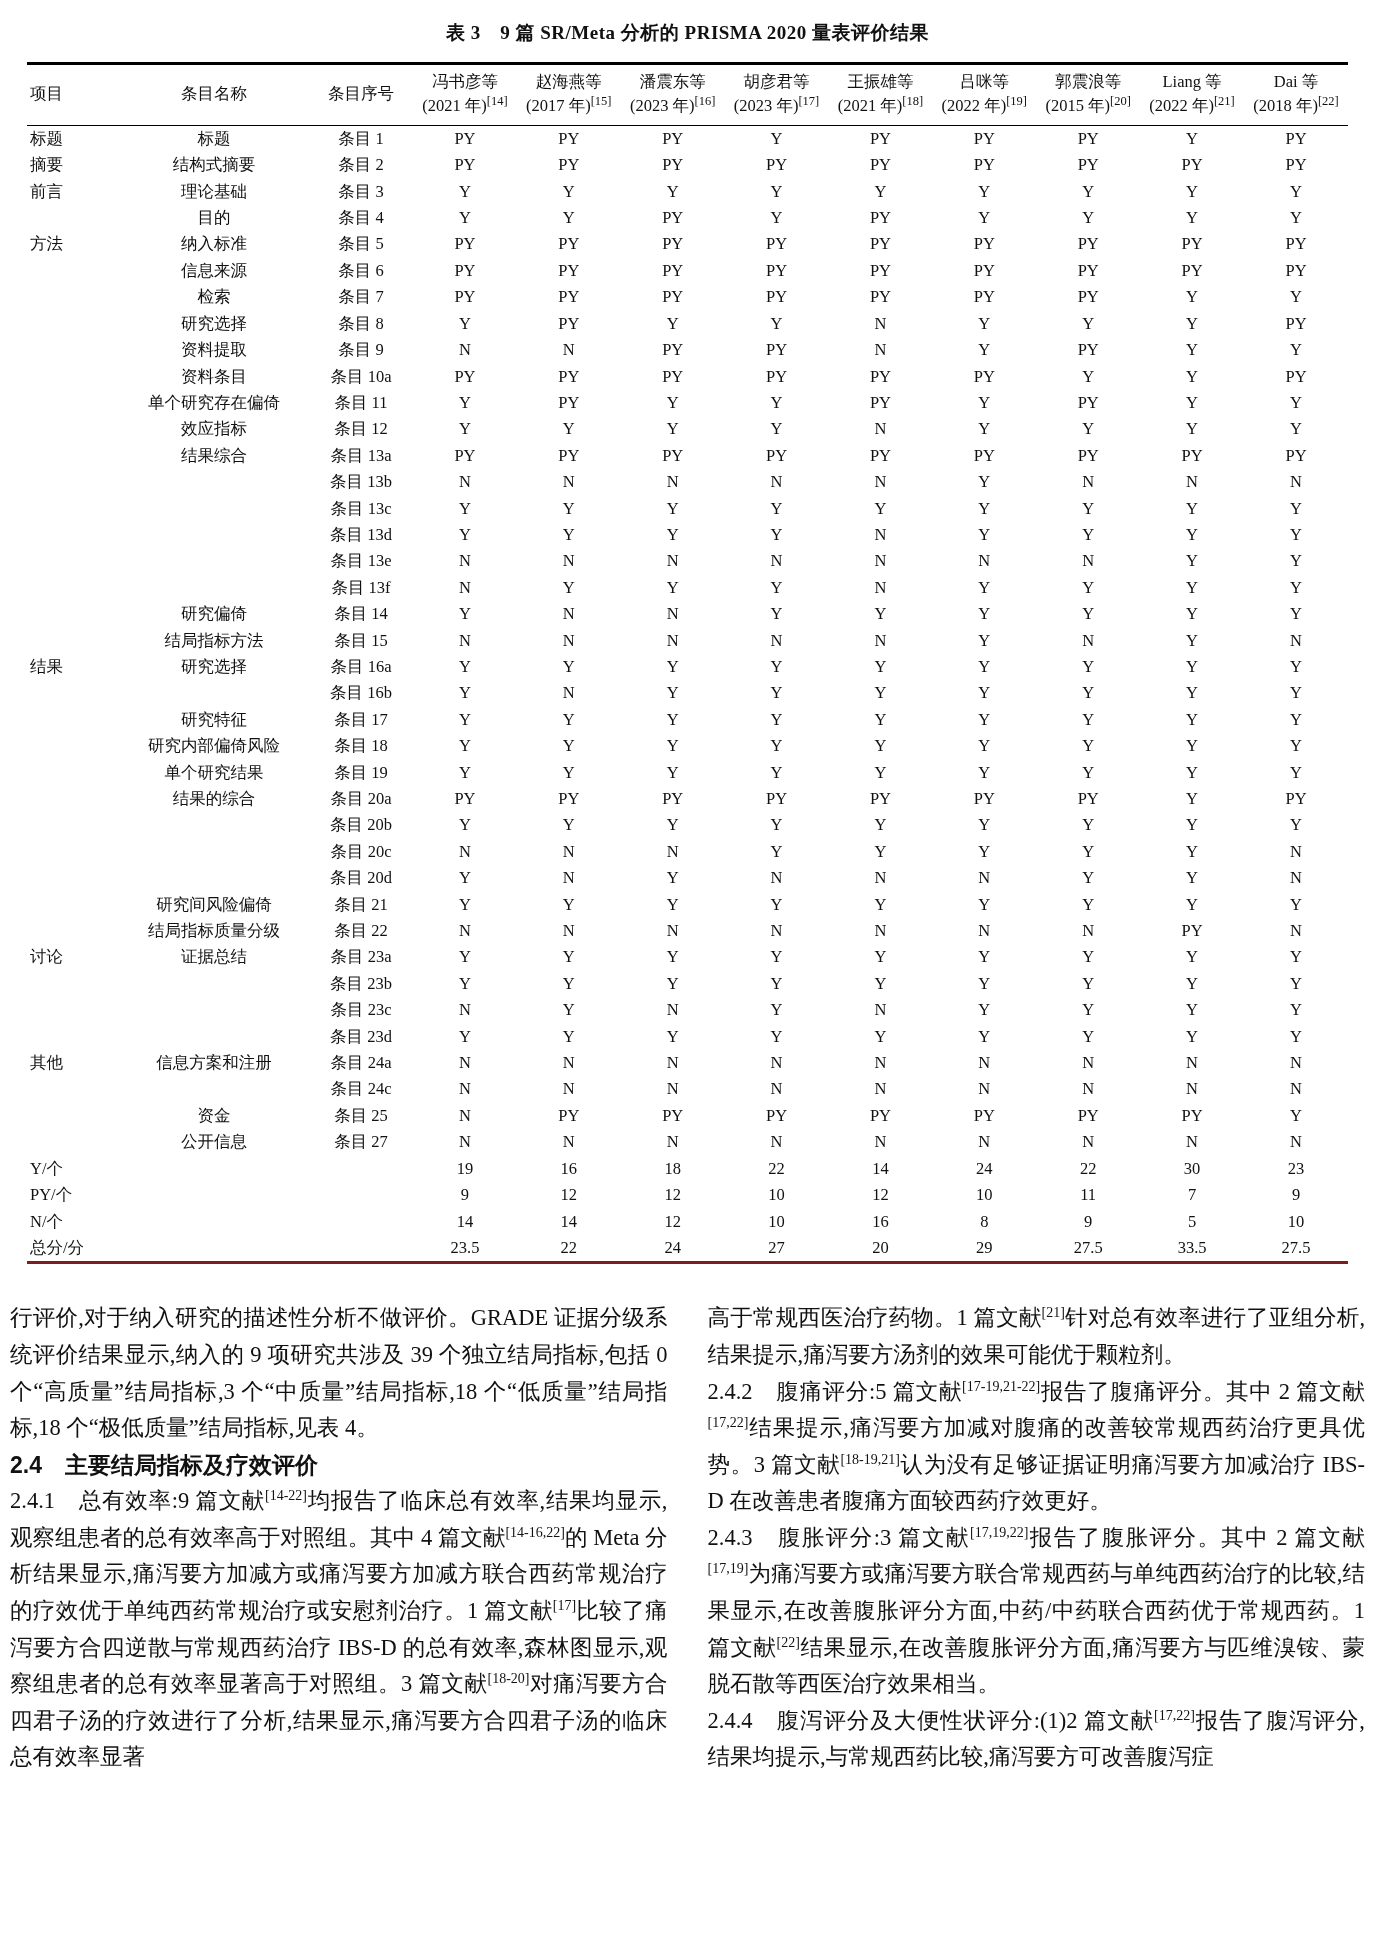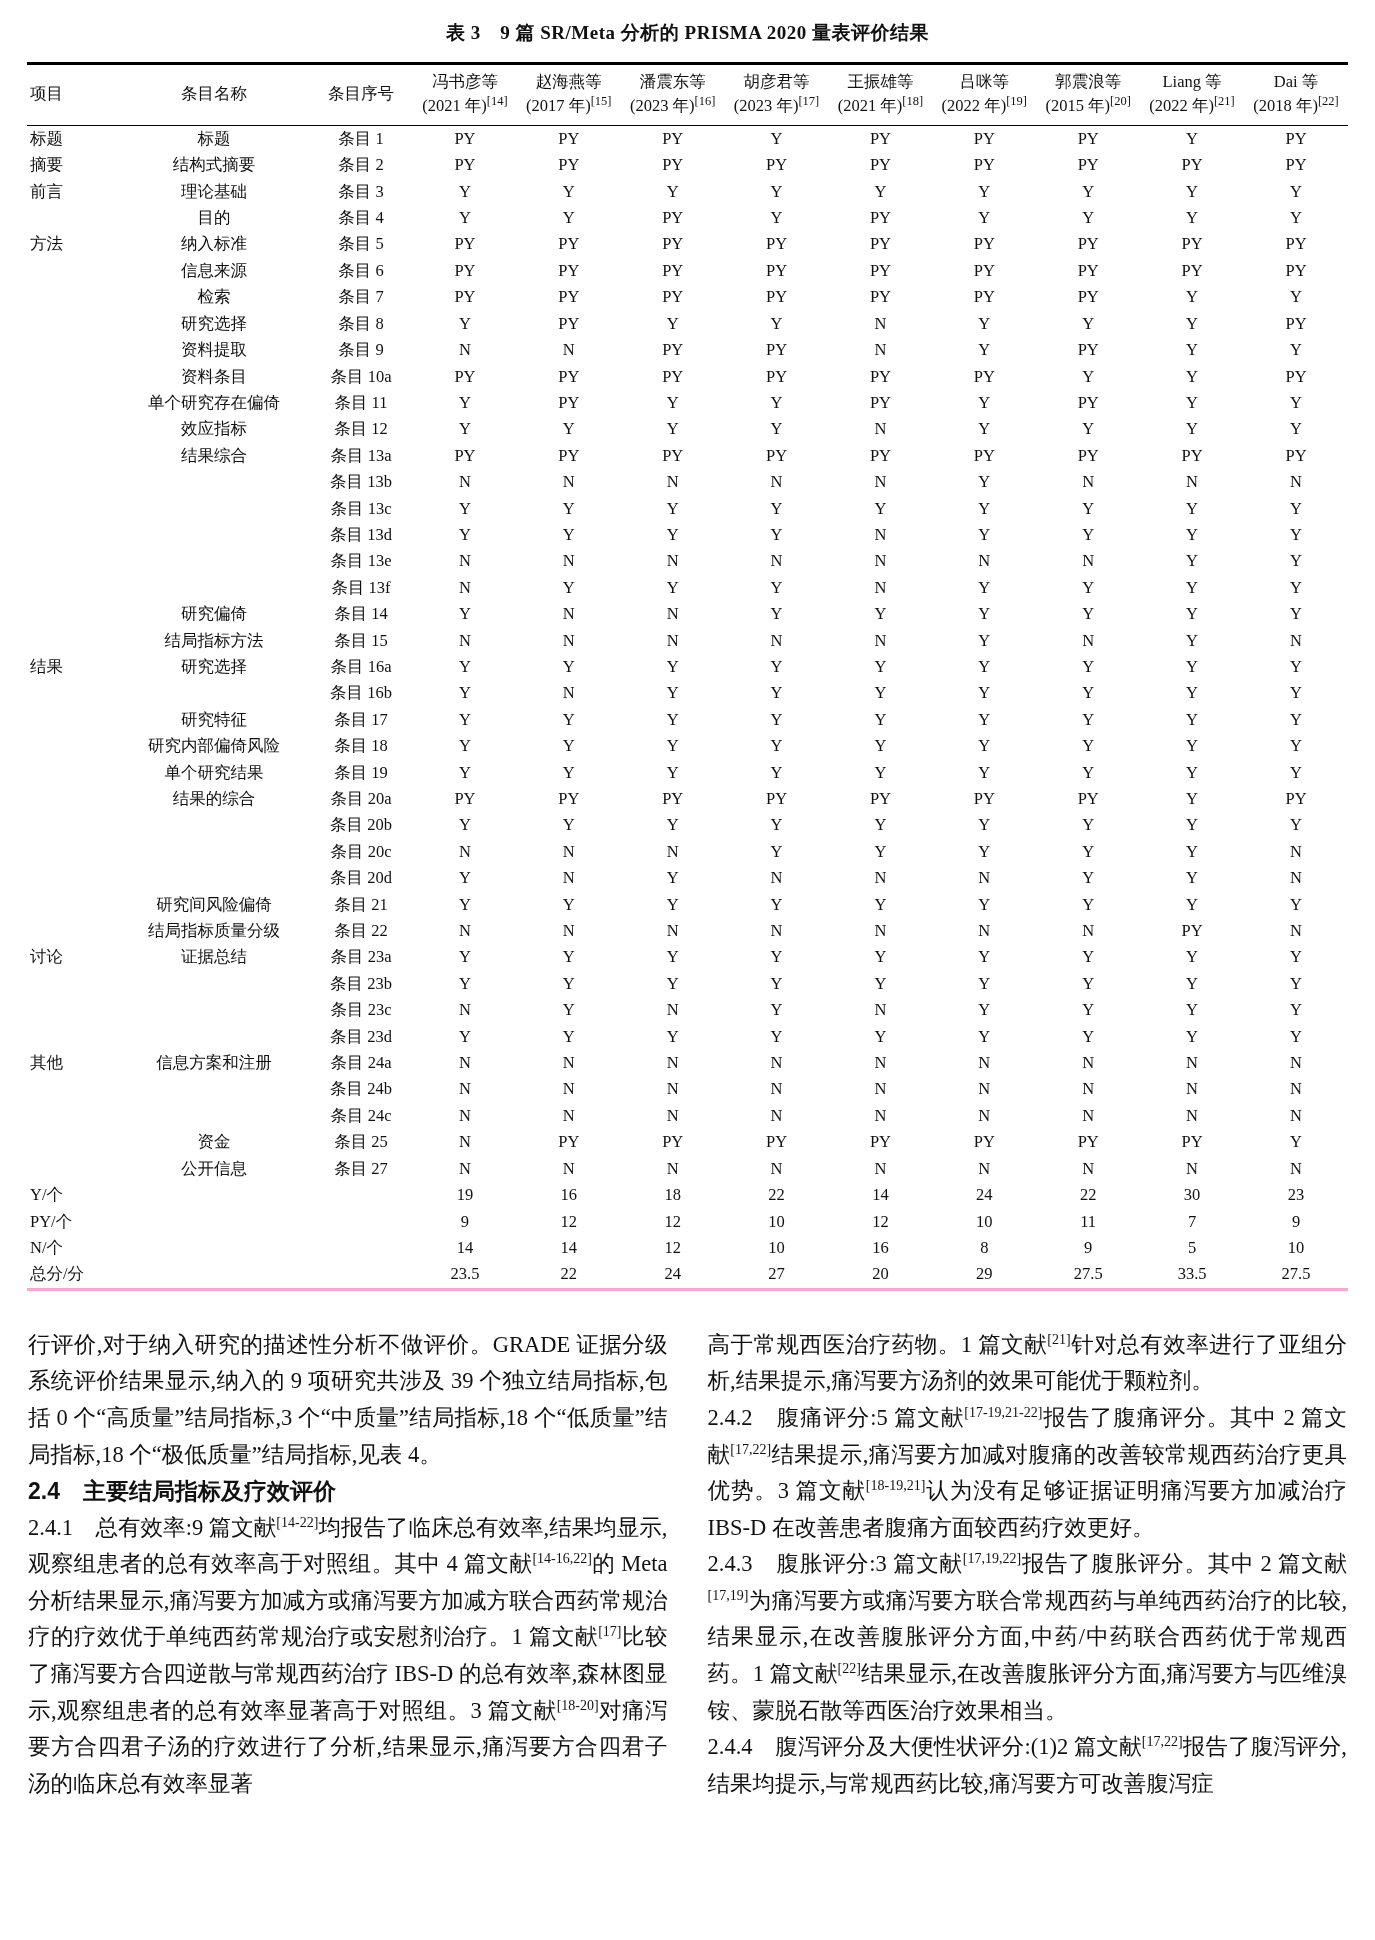--- a/index.html
+++ b/index.html
@@ -1,30 +1,30 @@
 <!DOCTYPE html>
 <html><head>
 <meta charset="utf-8">
 <style>
   html,body{margin:0;padding:0;background:#fff;}
   .page{position:relative;width:1375px;height:1940px;background:#fff;color:#111;
         font-family:"Liberation Serif","DejaVu Serif",serif;overflow:hidden;}
   .table-title{margin:20px 28px 16px;text-align:center;font-size:19px;font-weight:bold;letter-spacing:.5px;}
   .table-wrap{margin:11px 27px 0;}
   table{width:100%;border-collapse:collapse;table-layout:fixed;
-        border-top:3px solid #000;border-bottom:3px solid #f9a8d4;}
+        border-top:3px solid #000;border-bottom:3px solid #7f1d1d;}
   thead th{font-weight:normal;font-size:16.5px;border-bottom:1.5px solid #000;
            vertical-align:middle;padding:5px 0 7px;line-height:1.45;}
   .study-year{white-space:nowrap;}
   tbody td{font-size:16.5px;height:26.4px;line-height:26.4px;text-align:center;
            vertical-align:middle;white-space:nowrap;overflow:visible;padding:0;}
   .c-sec{text-align:left;padding-left:3px;}
   th.c-sec{text-align:left;}
   sup.ref{font-size:12.5px;line-height:0;vertical-align:super;}
-  .article{display:flex;gap:40px;margin:36px 28px 0;}
+  .article{display:flex;gap:40px;margin:36px 10px 0;}
   .a-col{flex:1;font-size:22.5px;line-height:36.6px;text-align:justify;}
   .a-col p{margin:0;}
   .p-heading{font-family:"Liberation Sans","DejaVu Sans",sans-serif;font-weight:bold;font-size:23px;}
   .a-col sup.ref{font-size:14px;}
   .footer{position:absolute;left:28px;right:28px;top:1878px;display:flex;
           justify-content:space-between;font-size:17.5px;}
 </style>
 </head>
 <body>
 
@@ -579,34 +579,20 @@
             <td>Y</td>
             <td>Y</td>
             <td>Y</td>
             <td>Y</td>
             <td>Y</td>
           </tr>
           <tr>
             <td class="c-sec">其他</td>
             <td>信息方案和注册</td>
             <td>条目 24a</td>
-            <td>N</td>
-            <td>N</td>
-            <td>N</td>
-            <td>N</td>
-            <td>N</td>
-            <td>N</td>
-            <td>N</td>
-            <td>N</td>
-            <td>N</td>
-          </tr>
-          <tr>
-            <td class="c-sec"></td>
-            <td></td>
-            <td>条目 24b</td>
             <td>N</td>
             <td>N</td>
             <td>N</td>
             <td>N</td>
             <td>N</td>
             <td>N</td>
             <td>N</td>
             <td>N</td>
             <td>N</td>
           </tr>

